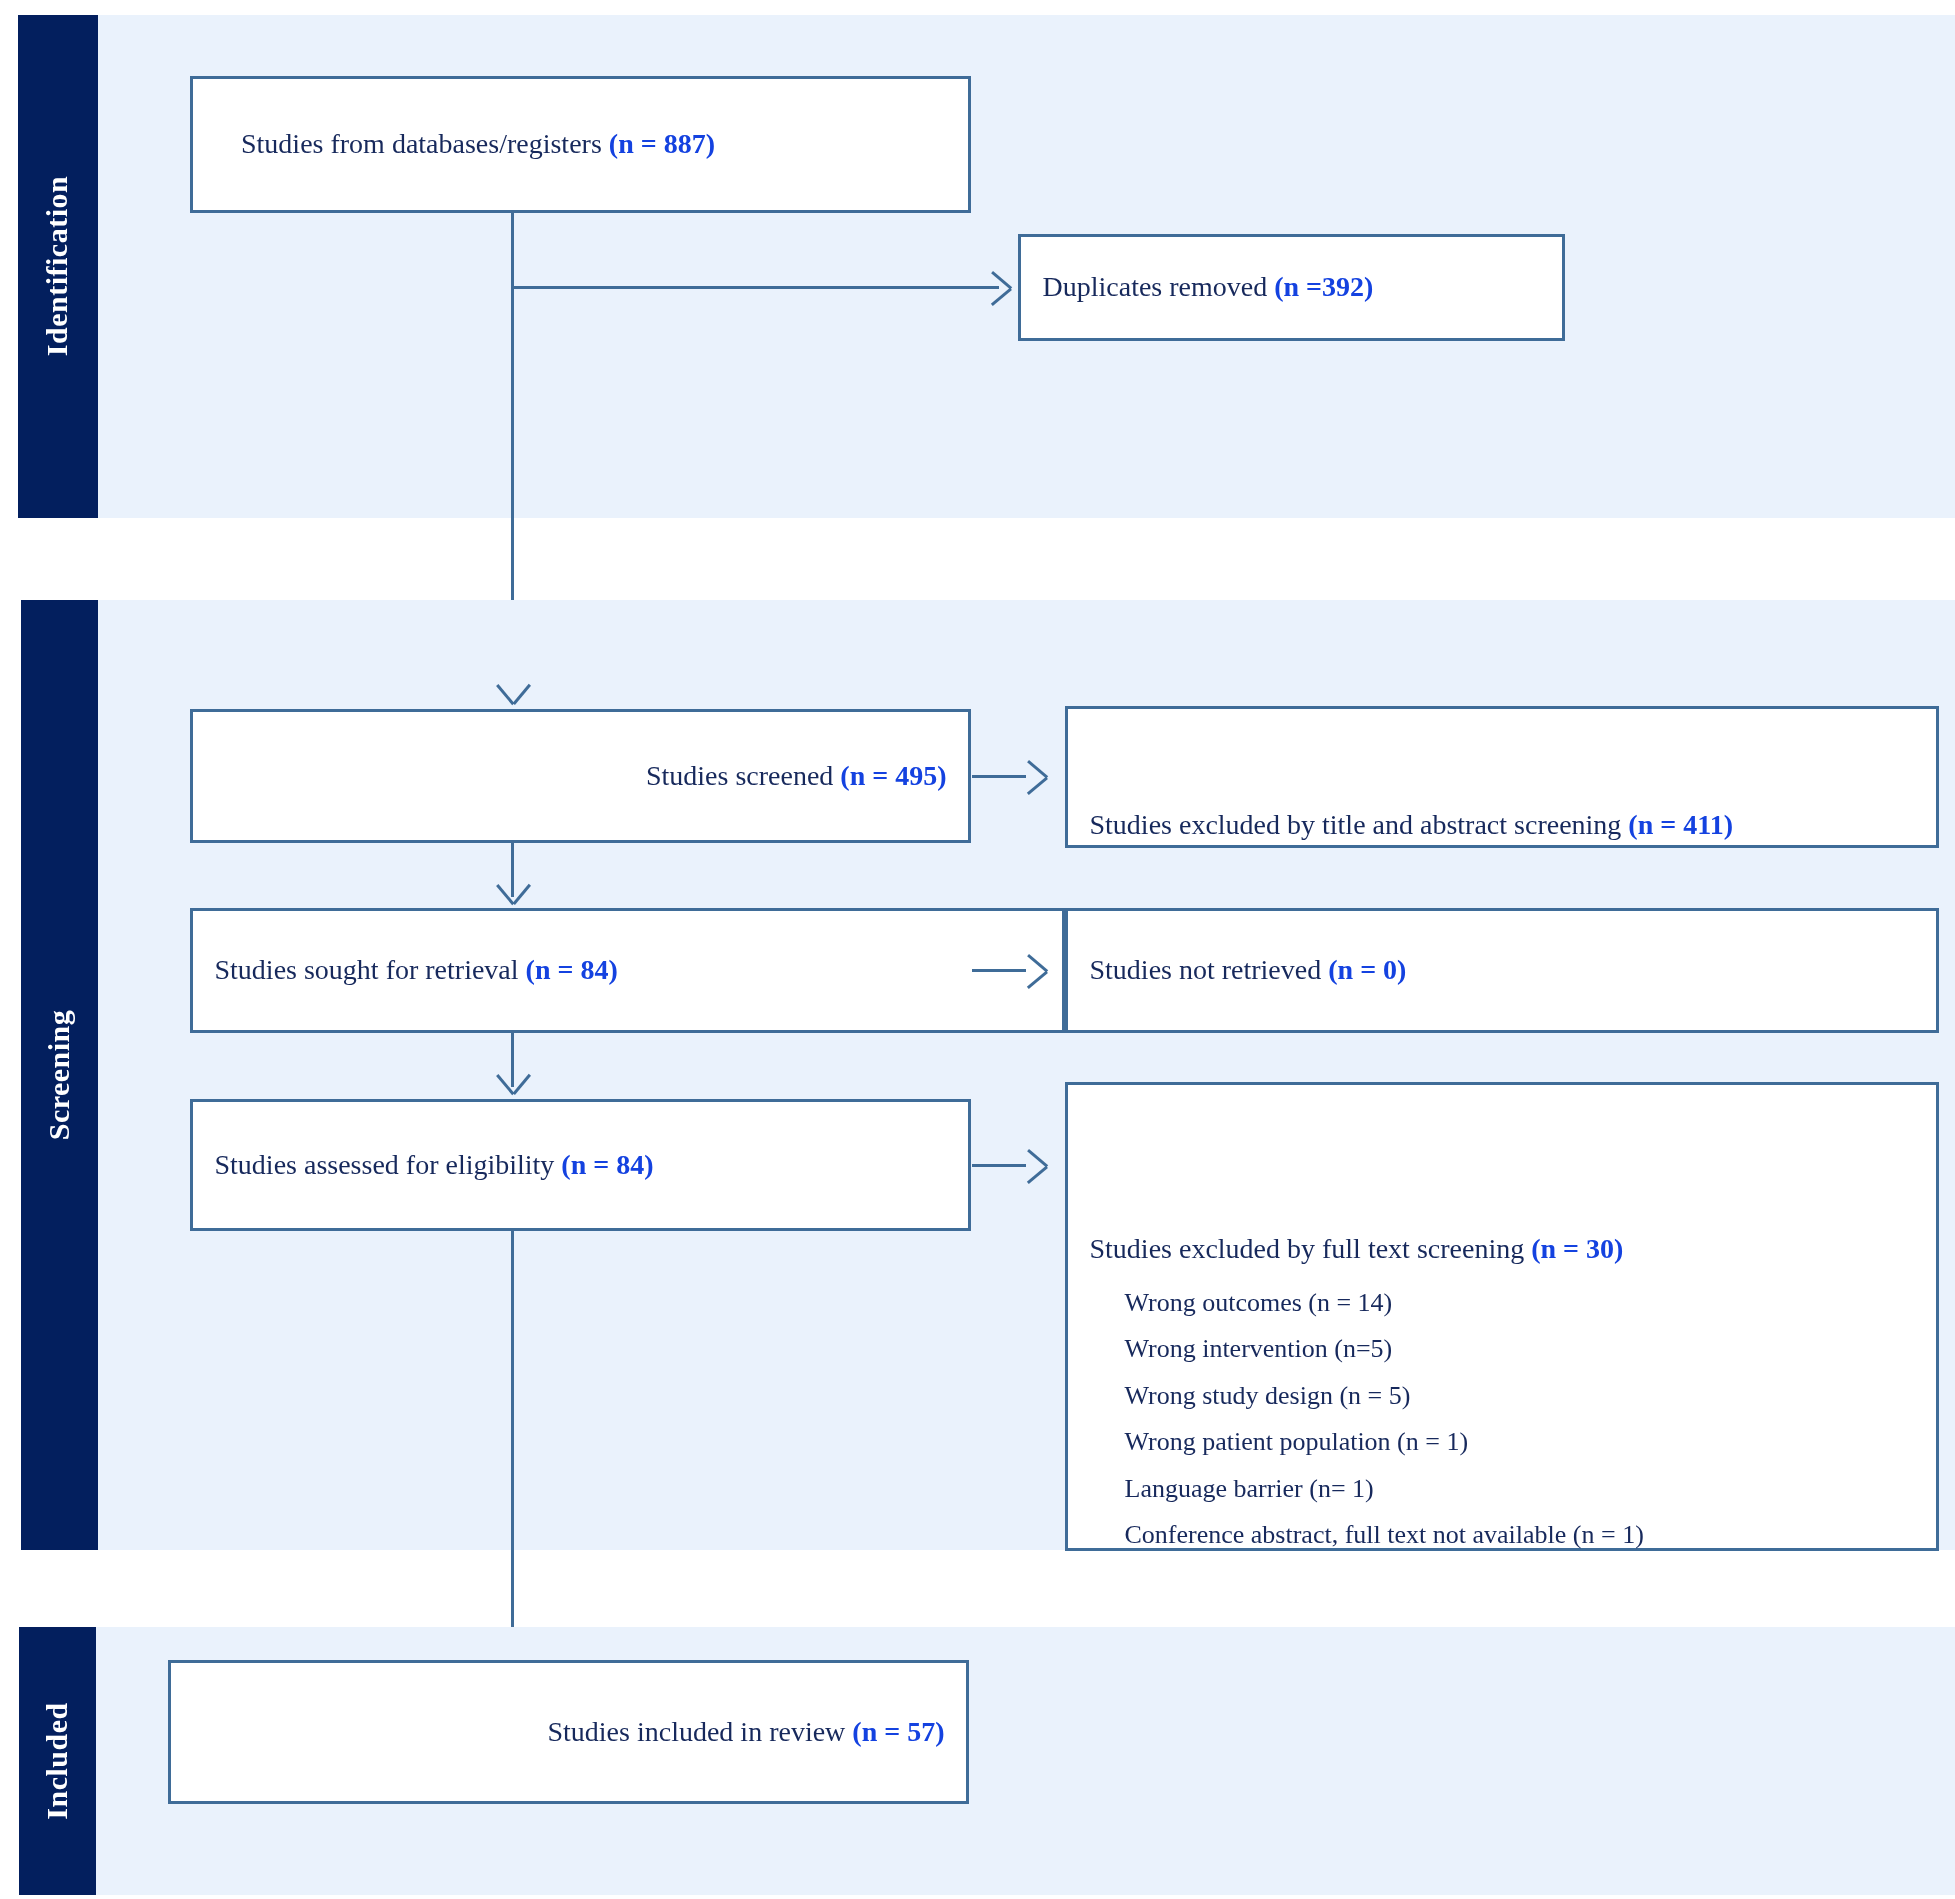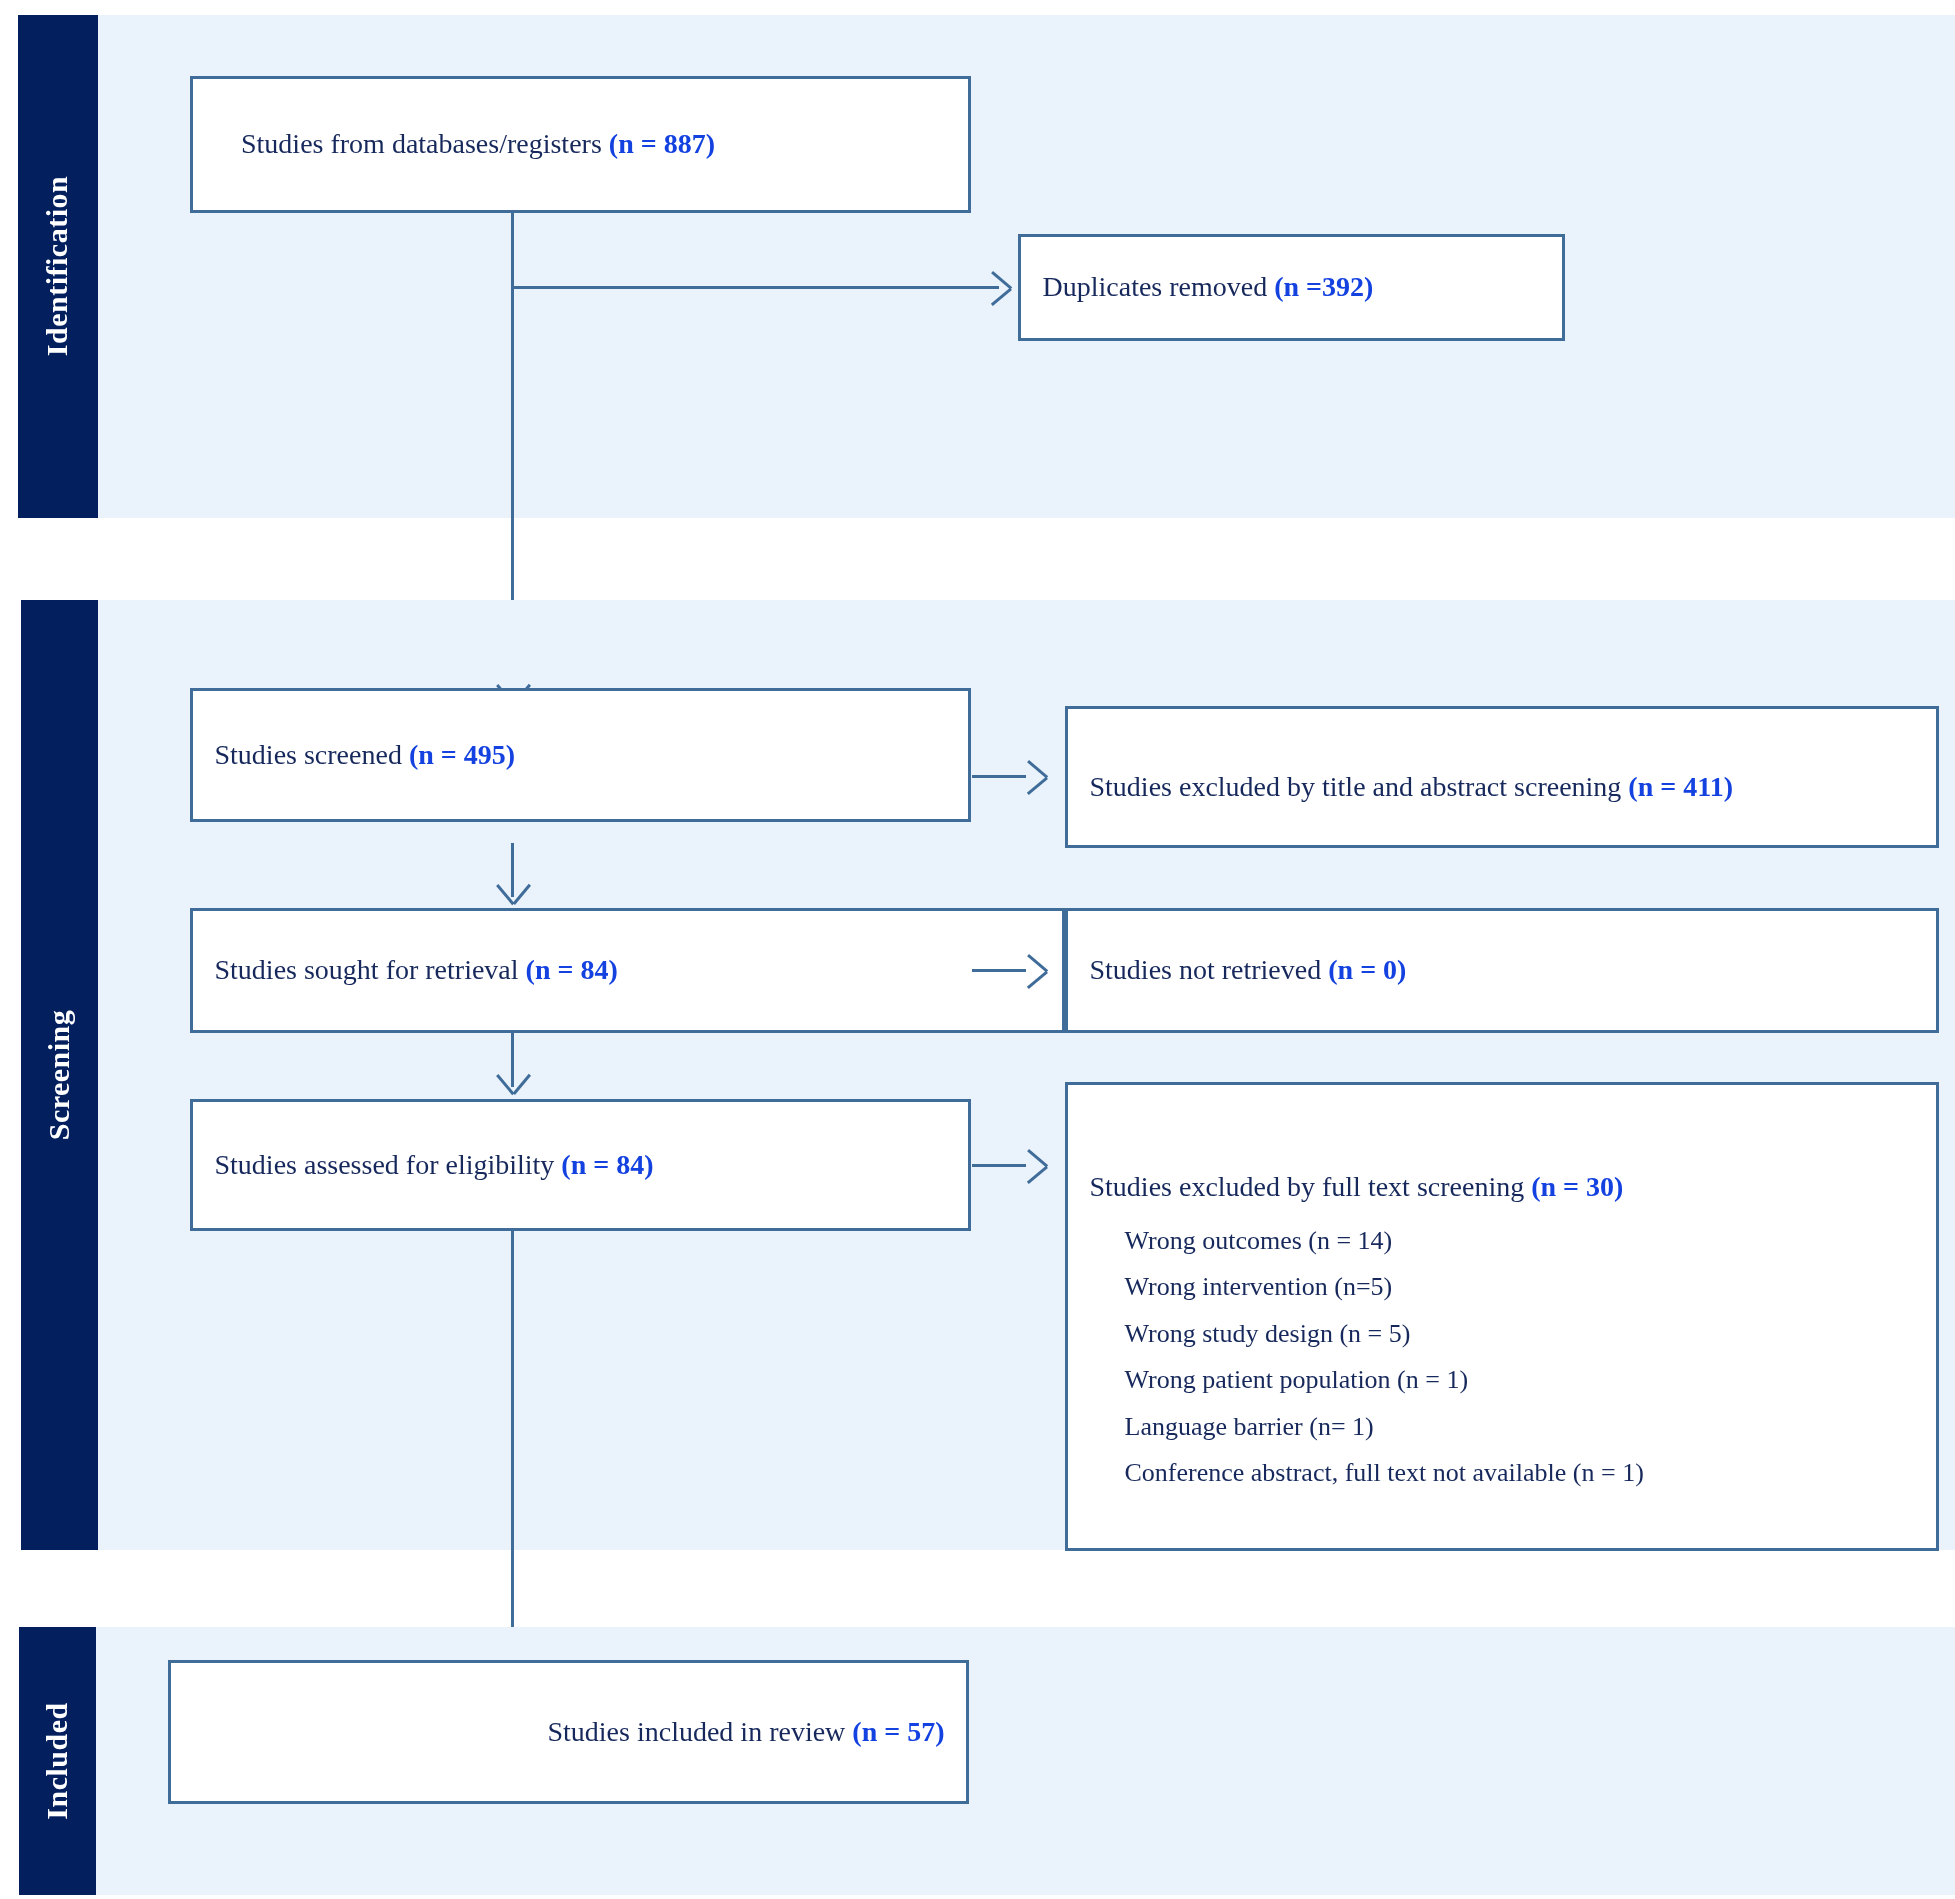--- a/index.html
+++ b/index.html
@@ -33,21 +33,21 @@
   
   .node{
     position:absolute;
     background:#ffffff;
     border:3.4px solid #3f6c98;
     box-sizing:border-box;
     display:flex;
     align-items:center;
     padding:0 21.5px;
   }
-  .node.top{align-items:center;padding-top:21.5px;}
+  .node.top{align-items:flex-end;padding-top:21.5px;}
   .node-text{
     color:#17295c;
     font-family:"Liberation Serif", serif;
     font-size:28px;
     line-height:1.38;
   }
   .cnt{color:#1442e0;font-weight:bold;}
 
   .reason-list{
     list-style:none;
@@ -115,21 +115,21 @@
   <div class="conn hline" style="left:511px;top:286px;width:488px;height:3.4px;"></div>
   <div class="arrow-r" style="left:986px;top:276px;"></div>
 
   <div class="band" style="left:95px;top:600px;width:1860px;height:950px;"></div>
   <div class="sidebar" style="left:20.5px;top:600px;width:77px;height:950px;">
     <span class="sidebar-label">Screening</span>
   </div>
 
   <div class="arrow-d" style="left:501px;top:679px;"></div>
 
-  <div class="node" style="left:190px;top:688px;width:781px;height:134px;">
+  <div class="node" style="left:190px;top:709px;width:781px;height:134px;justify-content:flex-end;">
     <div class="node-text">
       <span>Studies screened </span><span class="cnt">(n = 495)</span>
     </div>
   </div>
 
   <div class="node top" style="left:1065px;top:706px;width:874px;height:142px;">
     <div class="node-text">
       <span>Studies excluded by title and abstract screening </span><span class="cnt">(n = 411)</span>
     </div>
   </div>

